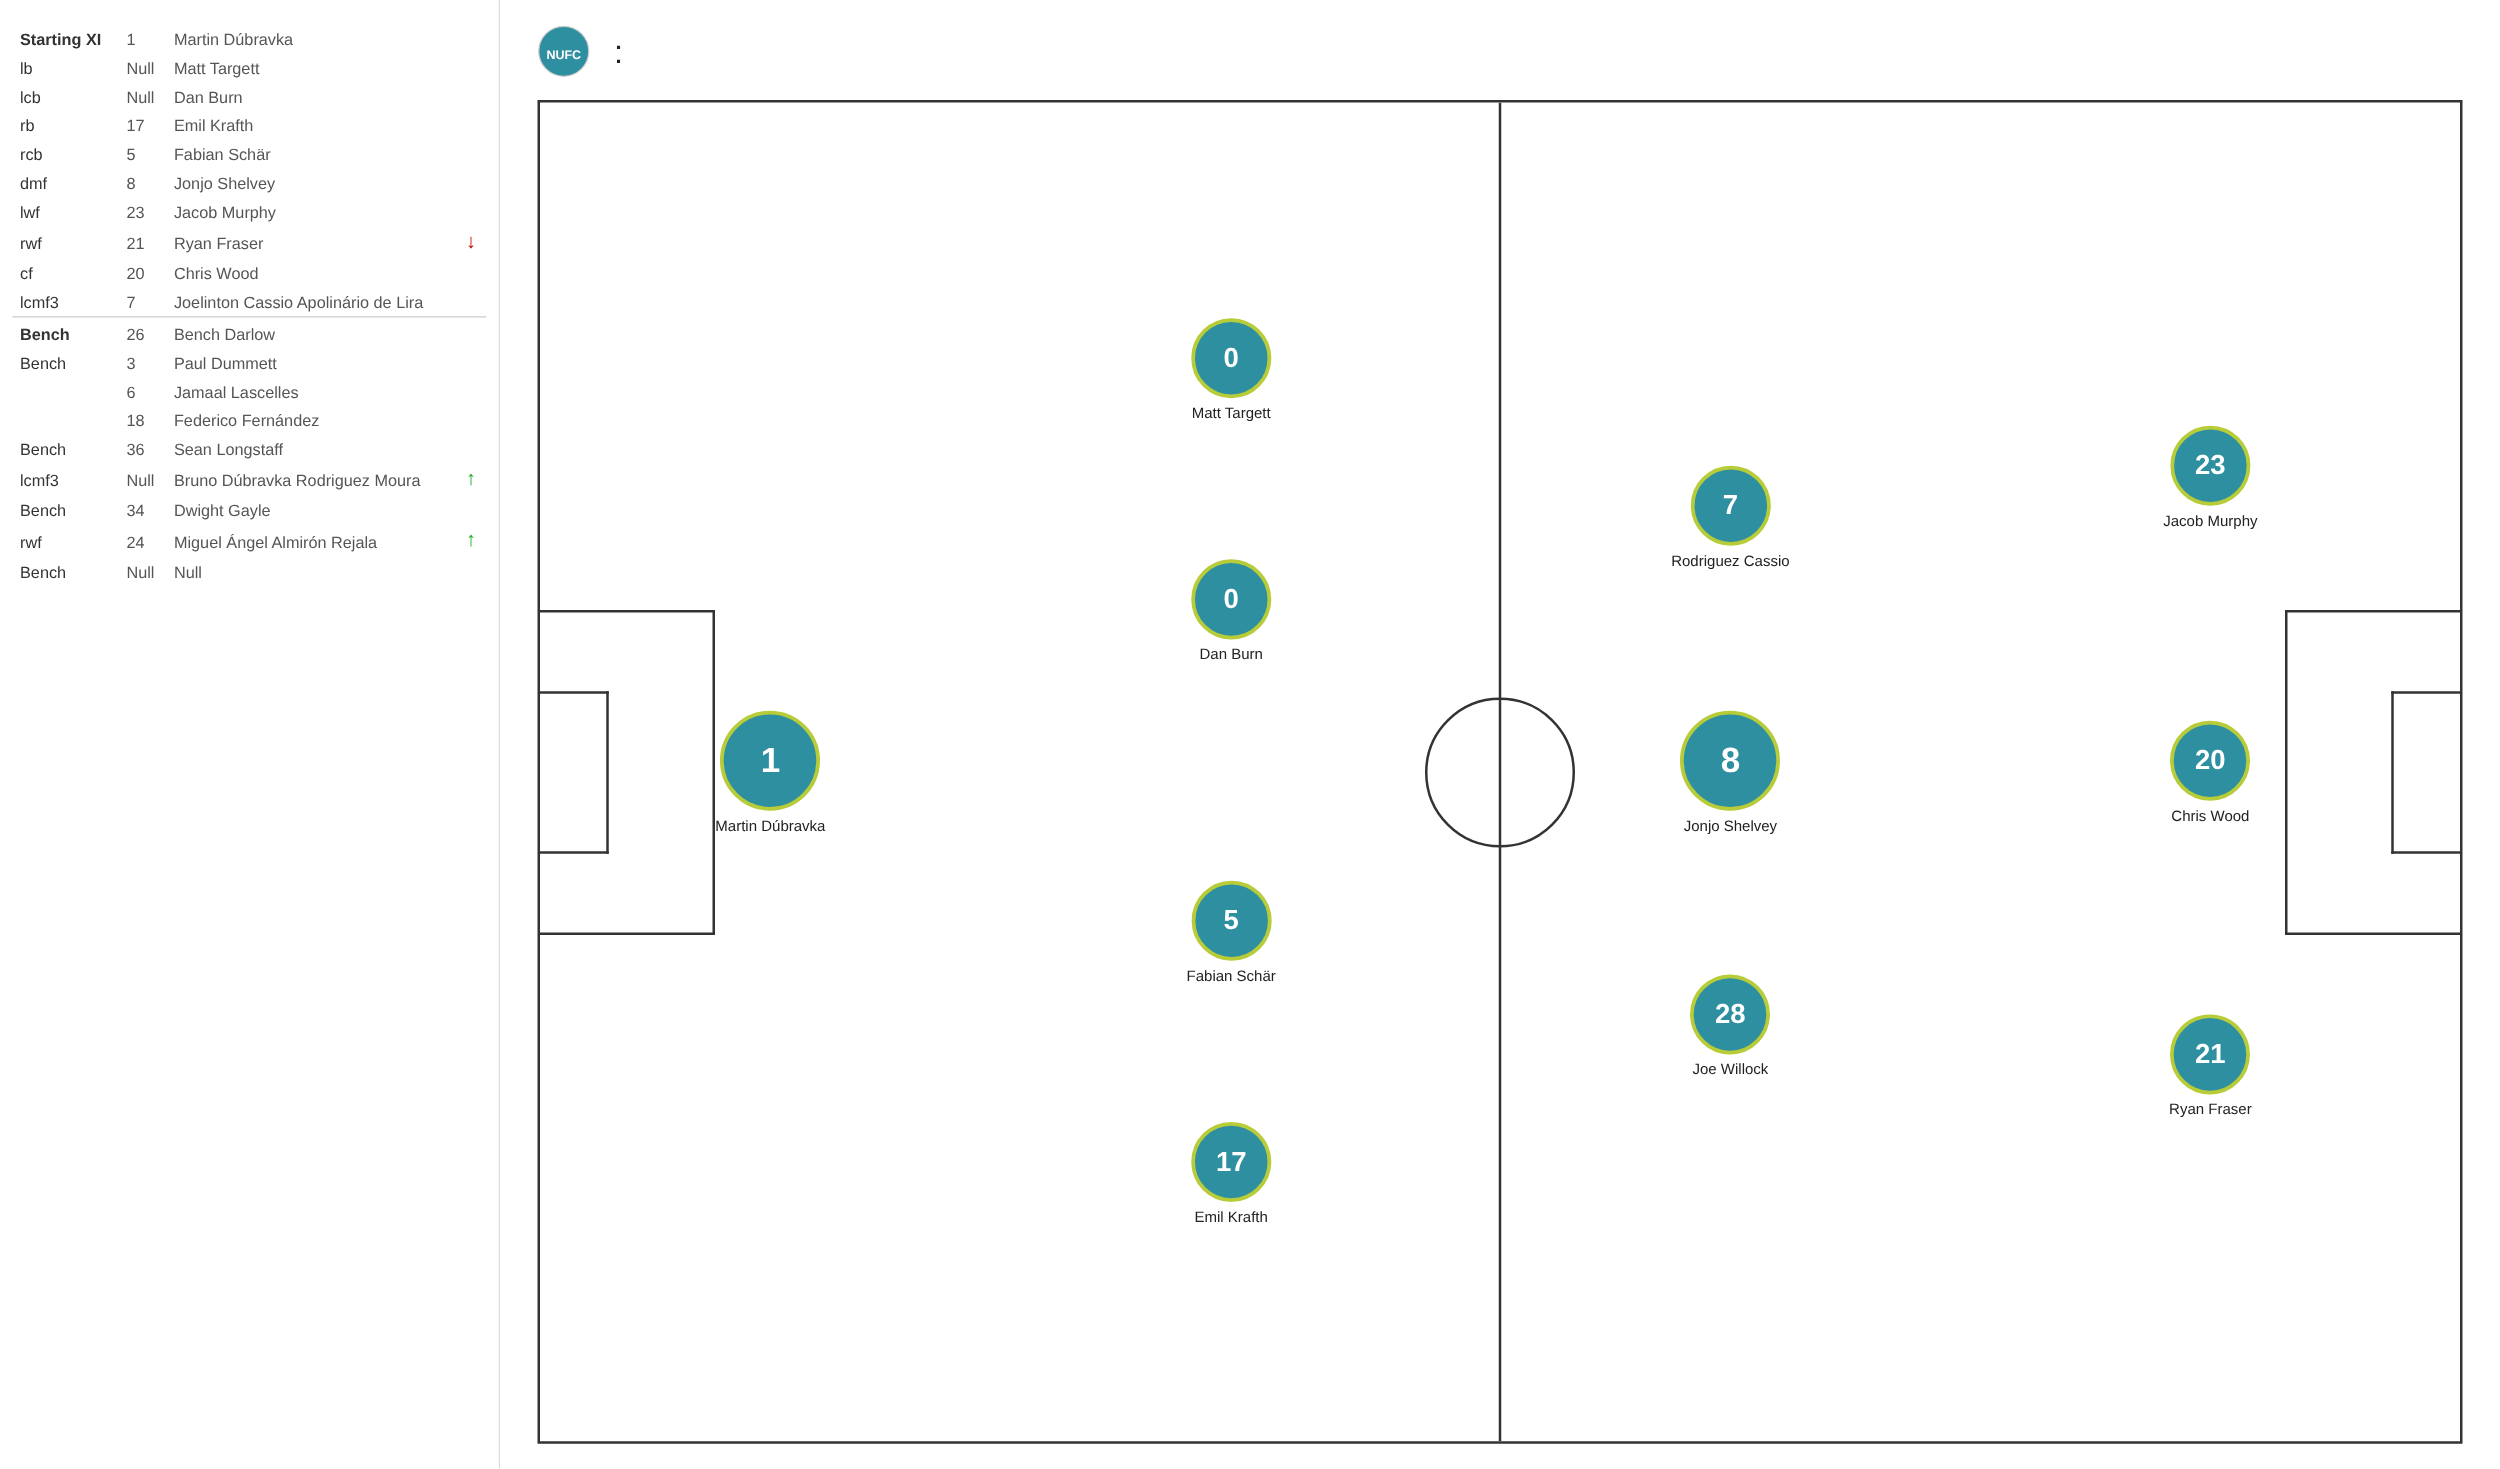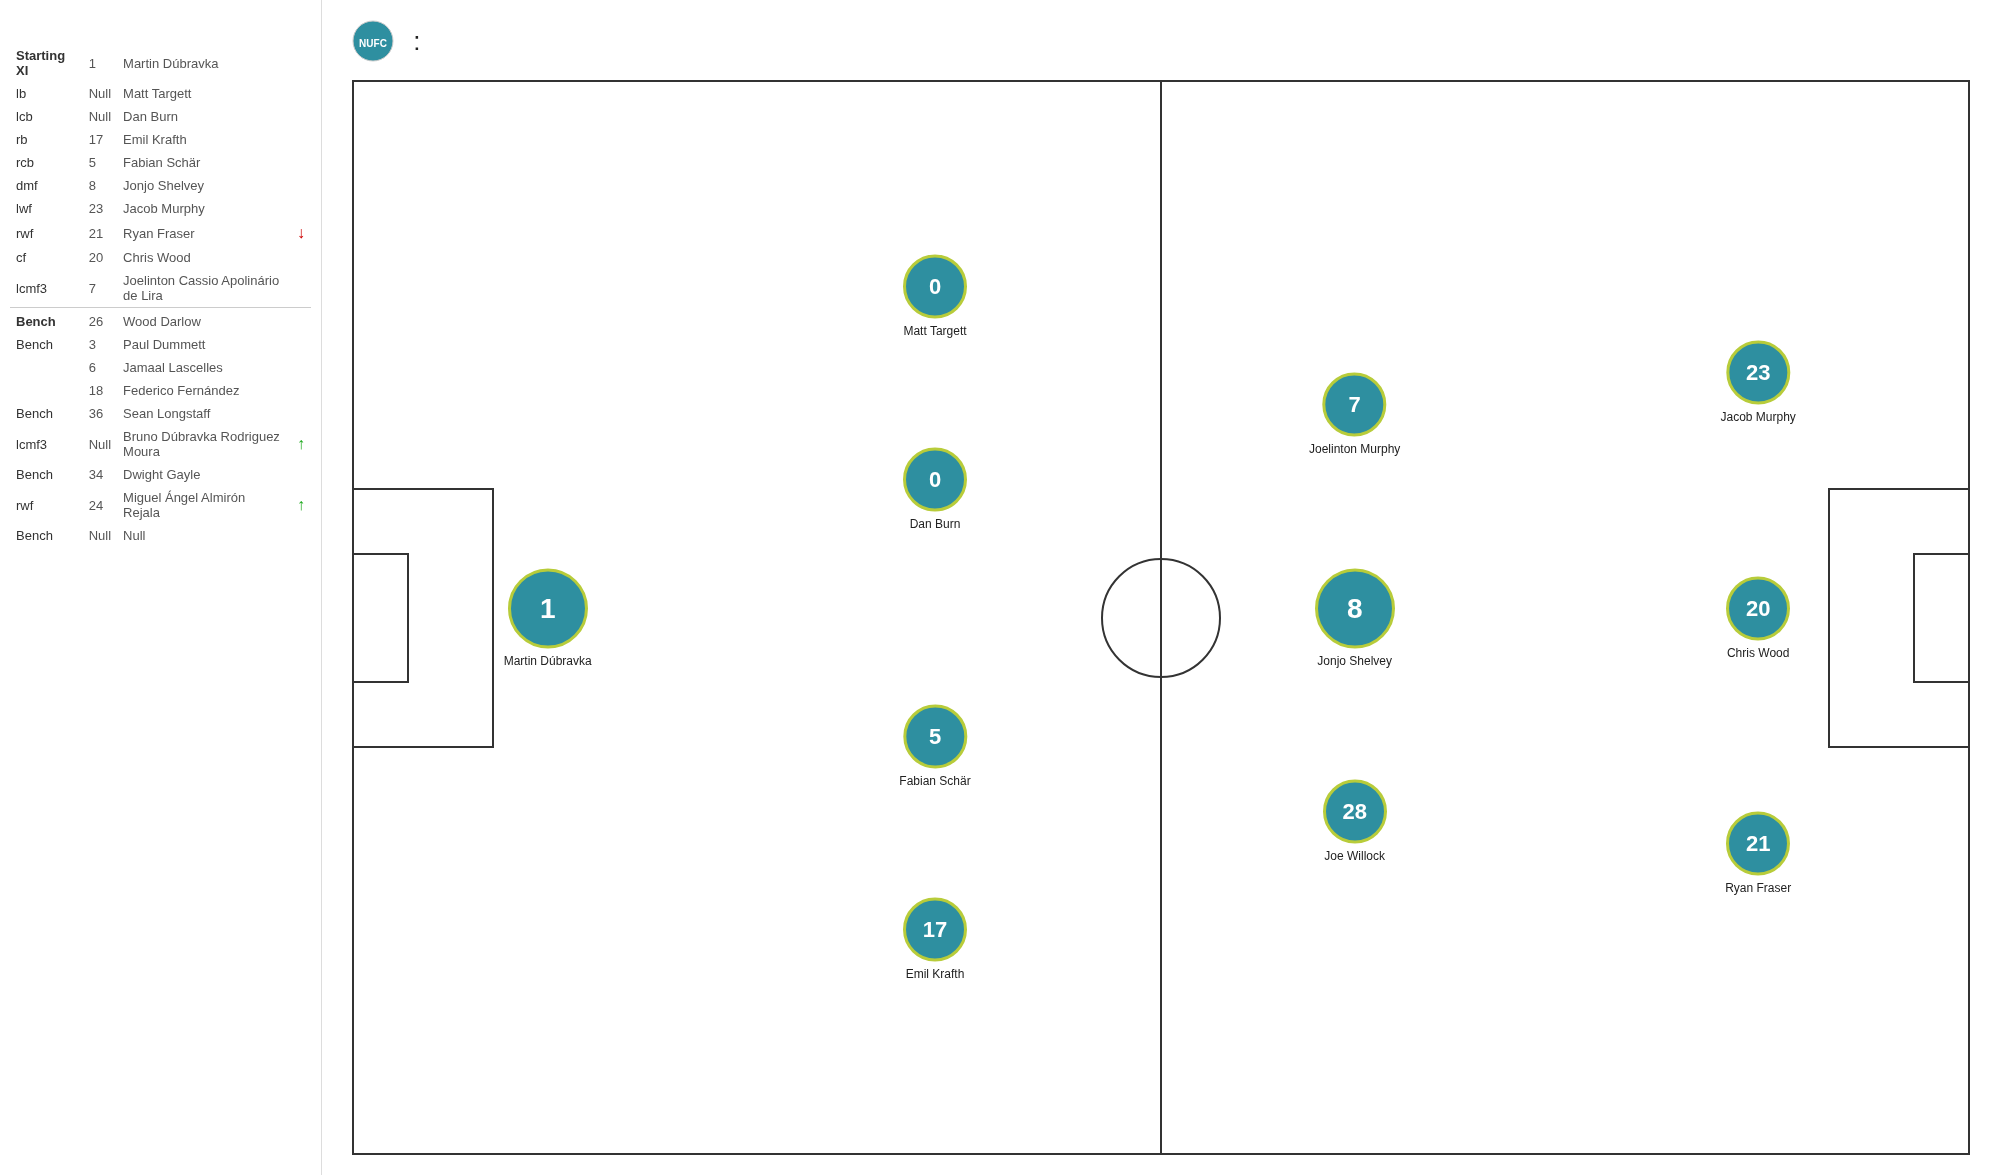--- a/index.html
+++ b/index.html
@@ -7,22 +7,22 @@
       font-family: Arial, sans-serif;
       background: #fff;
       width: 2000px;
       height: 1175px;
       overflow: hidden;
       display: flex;
     }
 
     
     #left-panel {
-      width: 322px;
-      padding: 28px 10px;
+      width: 400px;
+      padding: 4px 10px;
       border-right: 1px solid #ddd;
       flex-shrink: 0;
     }
 
     #left-panel h2 {
       text-align: center;
       font-size: 18px;
       font-weight: normal;
       margin-bottom: 16px;
       color: #222;
@@ -282,21 +282,21 @@
         </tr>
         <tr>
           <td>lcmf3</td>
           <td>7</td>
           <td>Joelinton Cassio Apolinário de Lira</td>
           <td></td>
         </tr>
         <tr class="divider">
           <td style="font-weight: bold;">Bench</td>
           <td>26</td>
-          <td>Wood Darlow</td>
+          <td>Bench Darlow</td>
           <td></td>
         </tr>
         <tr>
           <td>Bench</td>
           <td>3</td>
           <td>Paul Dummett</td>
           <td></td>
         </tr>
         <tr>
           <td></td>
@@ -386,21 +386,21 @@
           <div class="player" style="left: 36%; top: 80%;">
             <div class="player-circle">17</div>
             <div class="player-name">Emil Krafth</div>
           </div>
           <div class="player" style="left: 62%; top: 50%;">
             <div class="player-circle large">8</div>
             <div class="player-name">Jonjo Shelvey</div>
           </div>
           <div class="player" style="left: 62%; top: 31%;">
             <div class="player-circle">7</div>
-            <div class="player-name">Joelinton Murphy</div>
+            <div class="player-name">Rodriguez Cassio</div>
           </div>
           <div class="player" style="left: 62%; top: 69%;">
             <div class="player-circle">28</div>
             <div class="player-name">Joe Willock</div>
           </div>
           <div class="player" style="left: 87%; top: 28%;">
             <div class="player-circle">23</div>
             <div class="player-name">Jacob Murphy</div>
           </div>
           <div class="player" style="left: 87%; top: 50%;">

